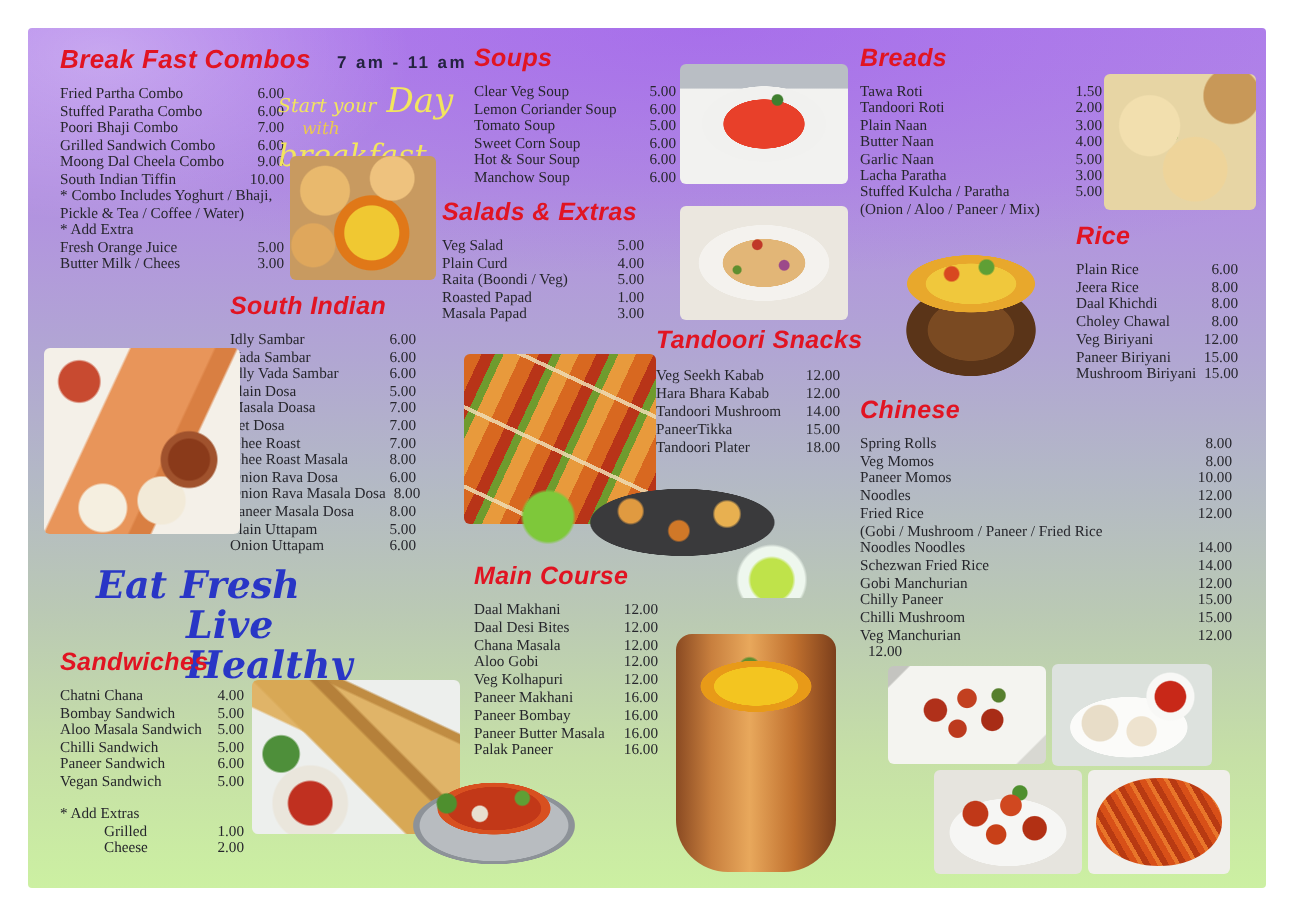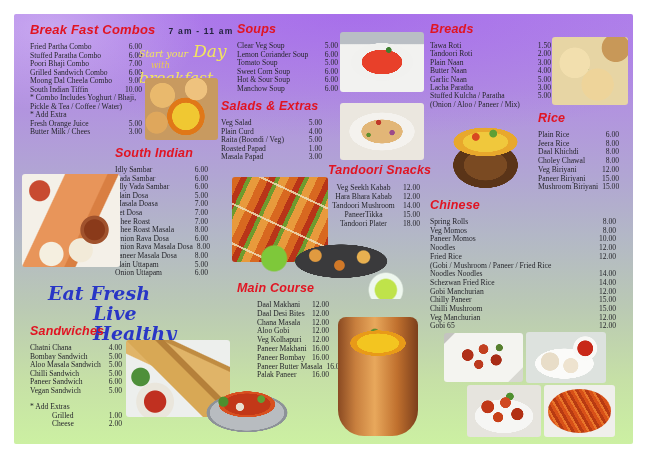--- a/index.html
+++ b/index.html
@@ -31,22 +31,22 @@
   #motto .m1{font-size:19px;line-height:20px;display:block;}
   #motto .m2{font-size:19px;line-height:20px;display:block;padding-left:45px;}
   #sec-sandwich{left:30px;top:324px;width:92px;}
   #tagline{position:absolute;left:139px;top:41px;width:90px;
            font-family:"DejaVu Serif",serif;font-style:italic;color:#f2e55e;}
   #tagline .t1{font-size:9.5px;} #tagline .tday{font-size:17px;text-align:right;}
   #tagline .t2{display:block;font-size:8.5px;color:#ecc94e;padding-left:12px;line-height:9px;}
   #tagline .t3{display:block;font-size:15.5px;line-height:17px;}
   #sec-soups{left:237px;top:22px;width:101px;}
   #sec-salads{left:221px;top:99px;width:101px;}
-  #sec-tandoori{left:328px;top:163px;width:92px;} #sec-tandoori li.mi{line-height:9px;text-align:center;}
-  #sec-main{left:237px;top:281px;width:92px;} #sec-main li.mi{line-height:8.8px;margin-left:20px;}
+  #sec-tandoori{left:328px;top:163px;width:92px;} #sec-tandoori li.mi{line-height:9px;}
+  #sec-main{left:237px;top:281px;width:92px;} #sec-main li.mi{line-height:8.8px;}
   #sec-breads{left:430px;top:22px;width:121px;} #sec-breads li.mi{line-height:8.4px;}
   #sec-rice{left:538px;top:111px;width:81px;} #sec-rice li.mi{line-height:8.7px;}
   #sec-chinese{left:430px;top:198px;width:186px;} #sec-chinese li.mi{line-height:8.7px;}
   .photo{position:absolute;border-radius:3px;}
   #photo-breakfast{left:145px;top:78px;width:73px;height:62px;background:
      radial-gradient(circle at 24% 28%,#e9b96d 0 17%,transparent 18%),
      radial-gradient(circle at 70% 18%,#eec27e 0 15%,transparent 16%),
      radial-gradient(circle at 16% 72%,#dfa75c 0 14%,transparent 15%),
      radial-gradient(circle at 56% 62%,#f0c832 0 24%,#e07818 25% 33%,transparent 34%),#c89a60;}
   #photo-dosa{left:22px;top:174px;width:98px;height:93px;background:
@@ -557,21 +557,20 @@
         </li>
         <li class="mi">
           <span class="n">Chilli Mushroom</span>
           <span class="p">15.00</span>
         </li>
         <li class="mi">
           <span class="n">Veg Manchurian</span>
           <span class="p">12.00</span>
         </li>
         <li class="mi">
-          <span class="n">Gobi 65</span>
           <span class="p">12.00</span>
         </li>
       </ul>
   </div>
   <div class="photo" id="photo-gobi"></div>
   <div class="photo" id="photo-momos"></div>
   <div class="photo" id="photo-chilli"></div>
   <div class="photo" id="photo-noodles"></div>
 </div>
 

